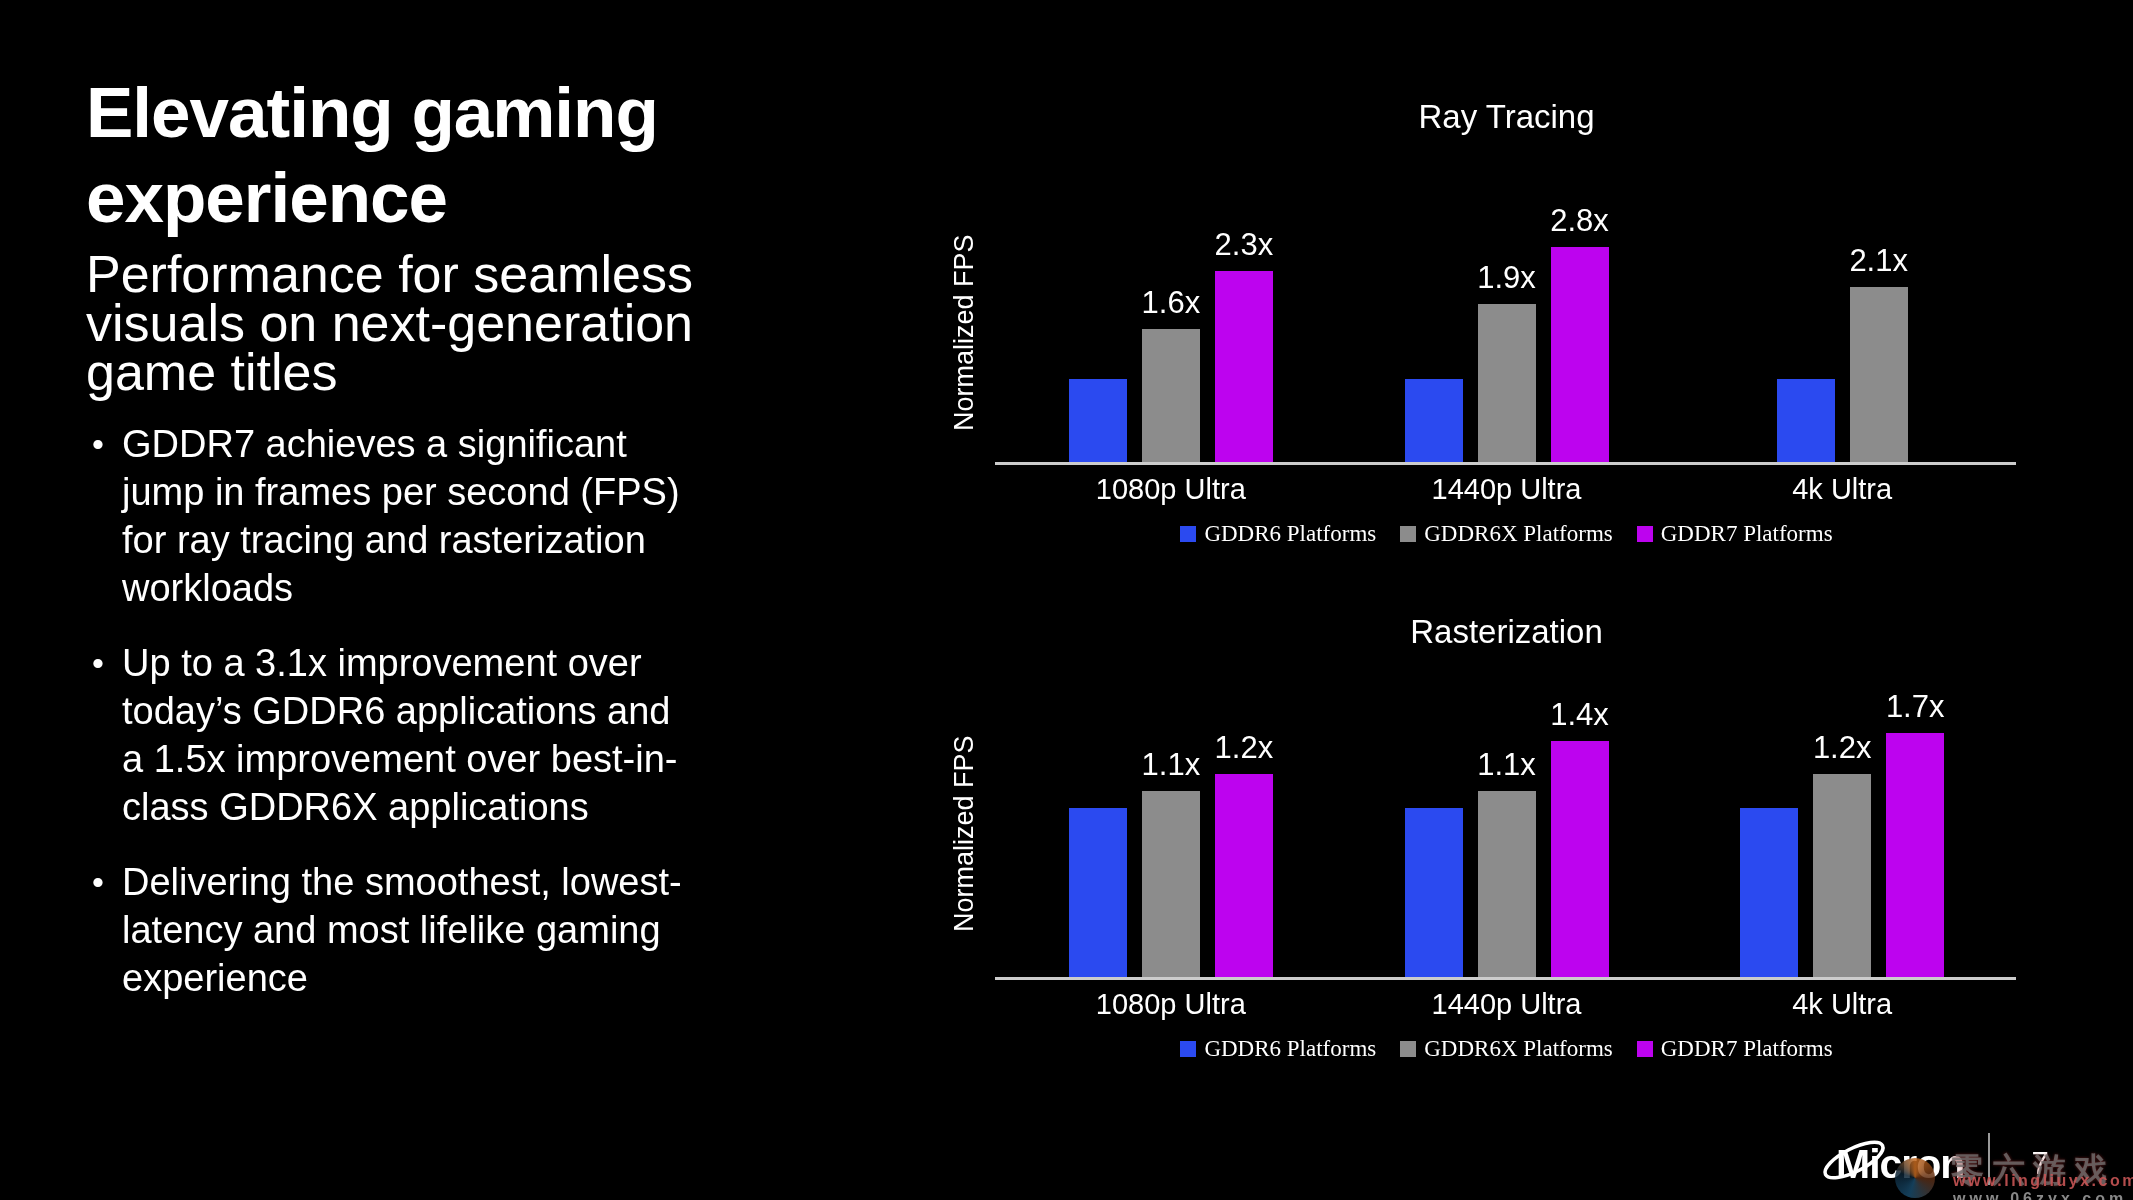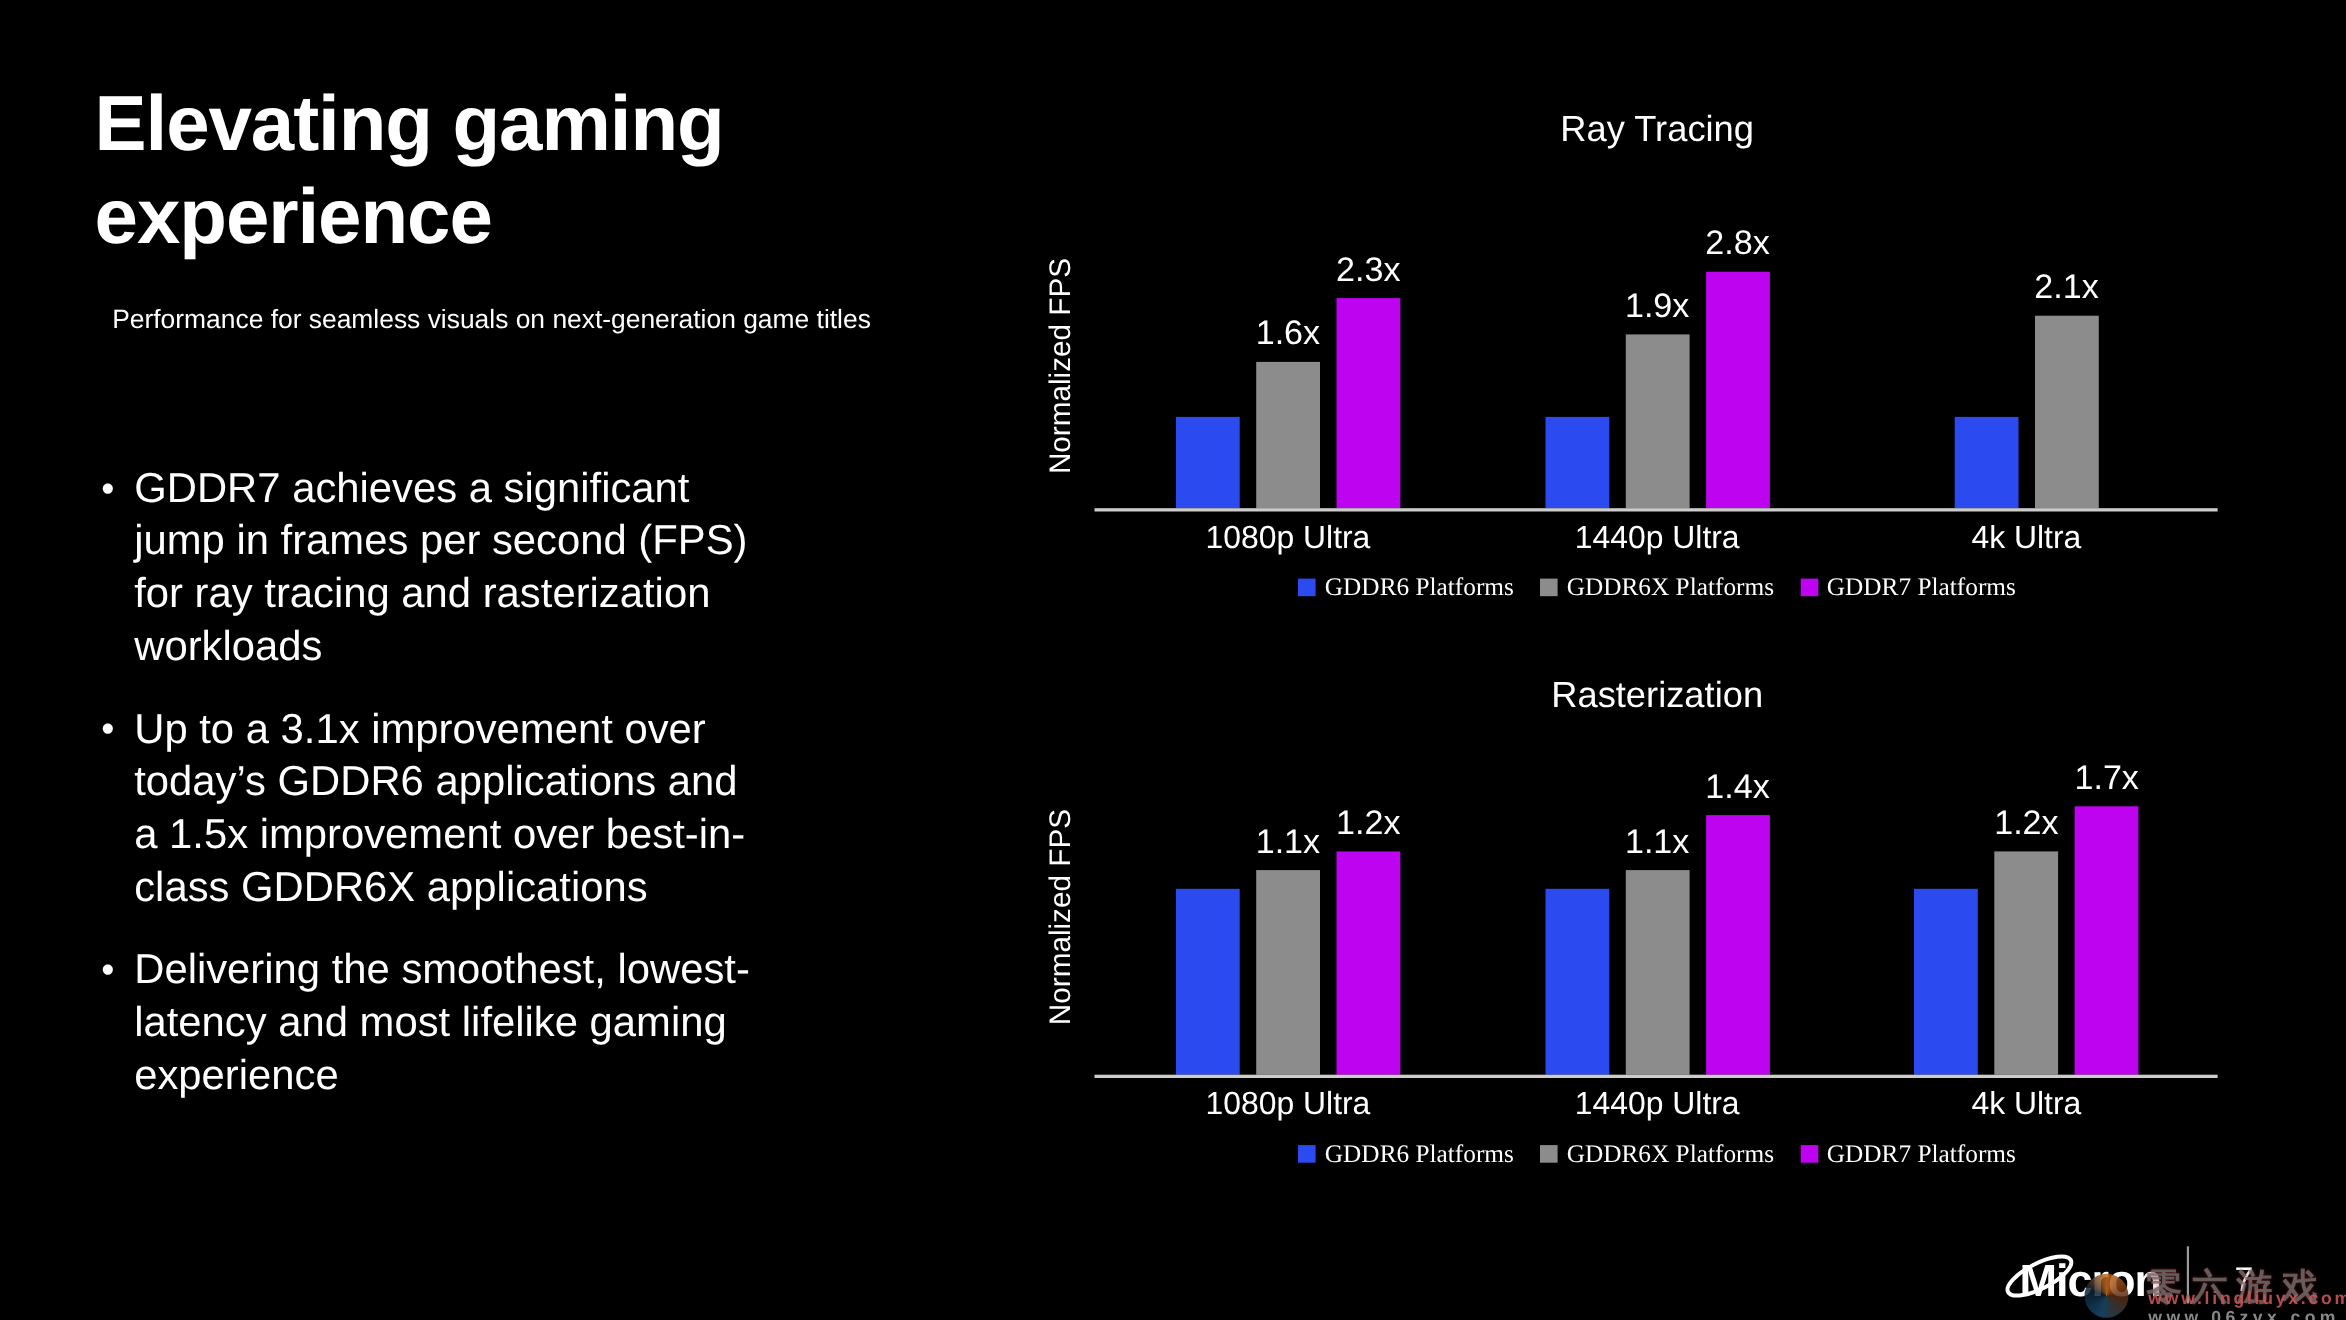--- a/index.html
+++ b/index.html
@@ -7,21 +7,21 @@
     position:relative;width:2133px;height:1200px;background:#000;overflow:hidden;
     font-family:"Liberation Sans",sans-serif;color:#fff;
   }
   
   .headline{
     position:absolute;left:86px;top:70px;width:700px;
     font-size:71px;font-weight:bold;line-height:1.2;letter-spacing:-1px;margin:0;
   }
   .subtitle{
     position:absolute;left:86px;top:250px;width:700px;
-    font-size:24px;line-height:49px;margin:16px;
+    font-size:52px;line-height:49px;margin:0;
   }
   .bullets{
     position:absolute;left:92px;top:420px;width:600px;
     margin:0;padding:0;list-style:none;
   }
   .bullets li{
     position:relative;padding-left:30px;width:580px;
     font-size:38px;line-height:48px;margin:0 0 27px 0;
   }
   .bullets li::before{

